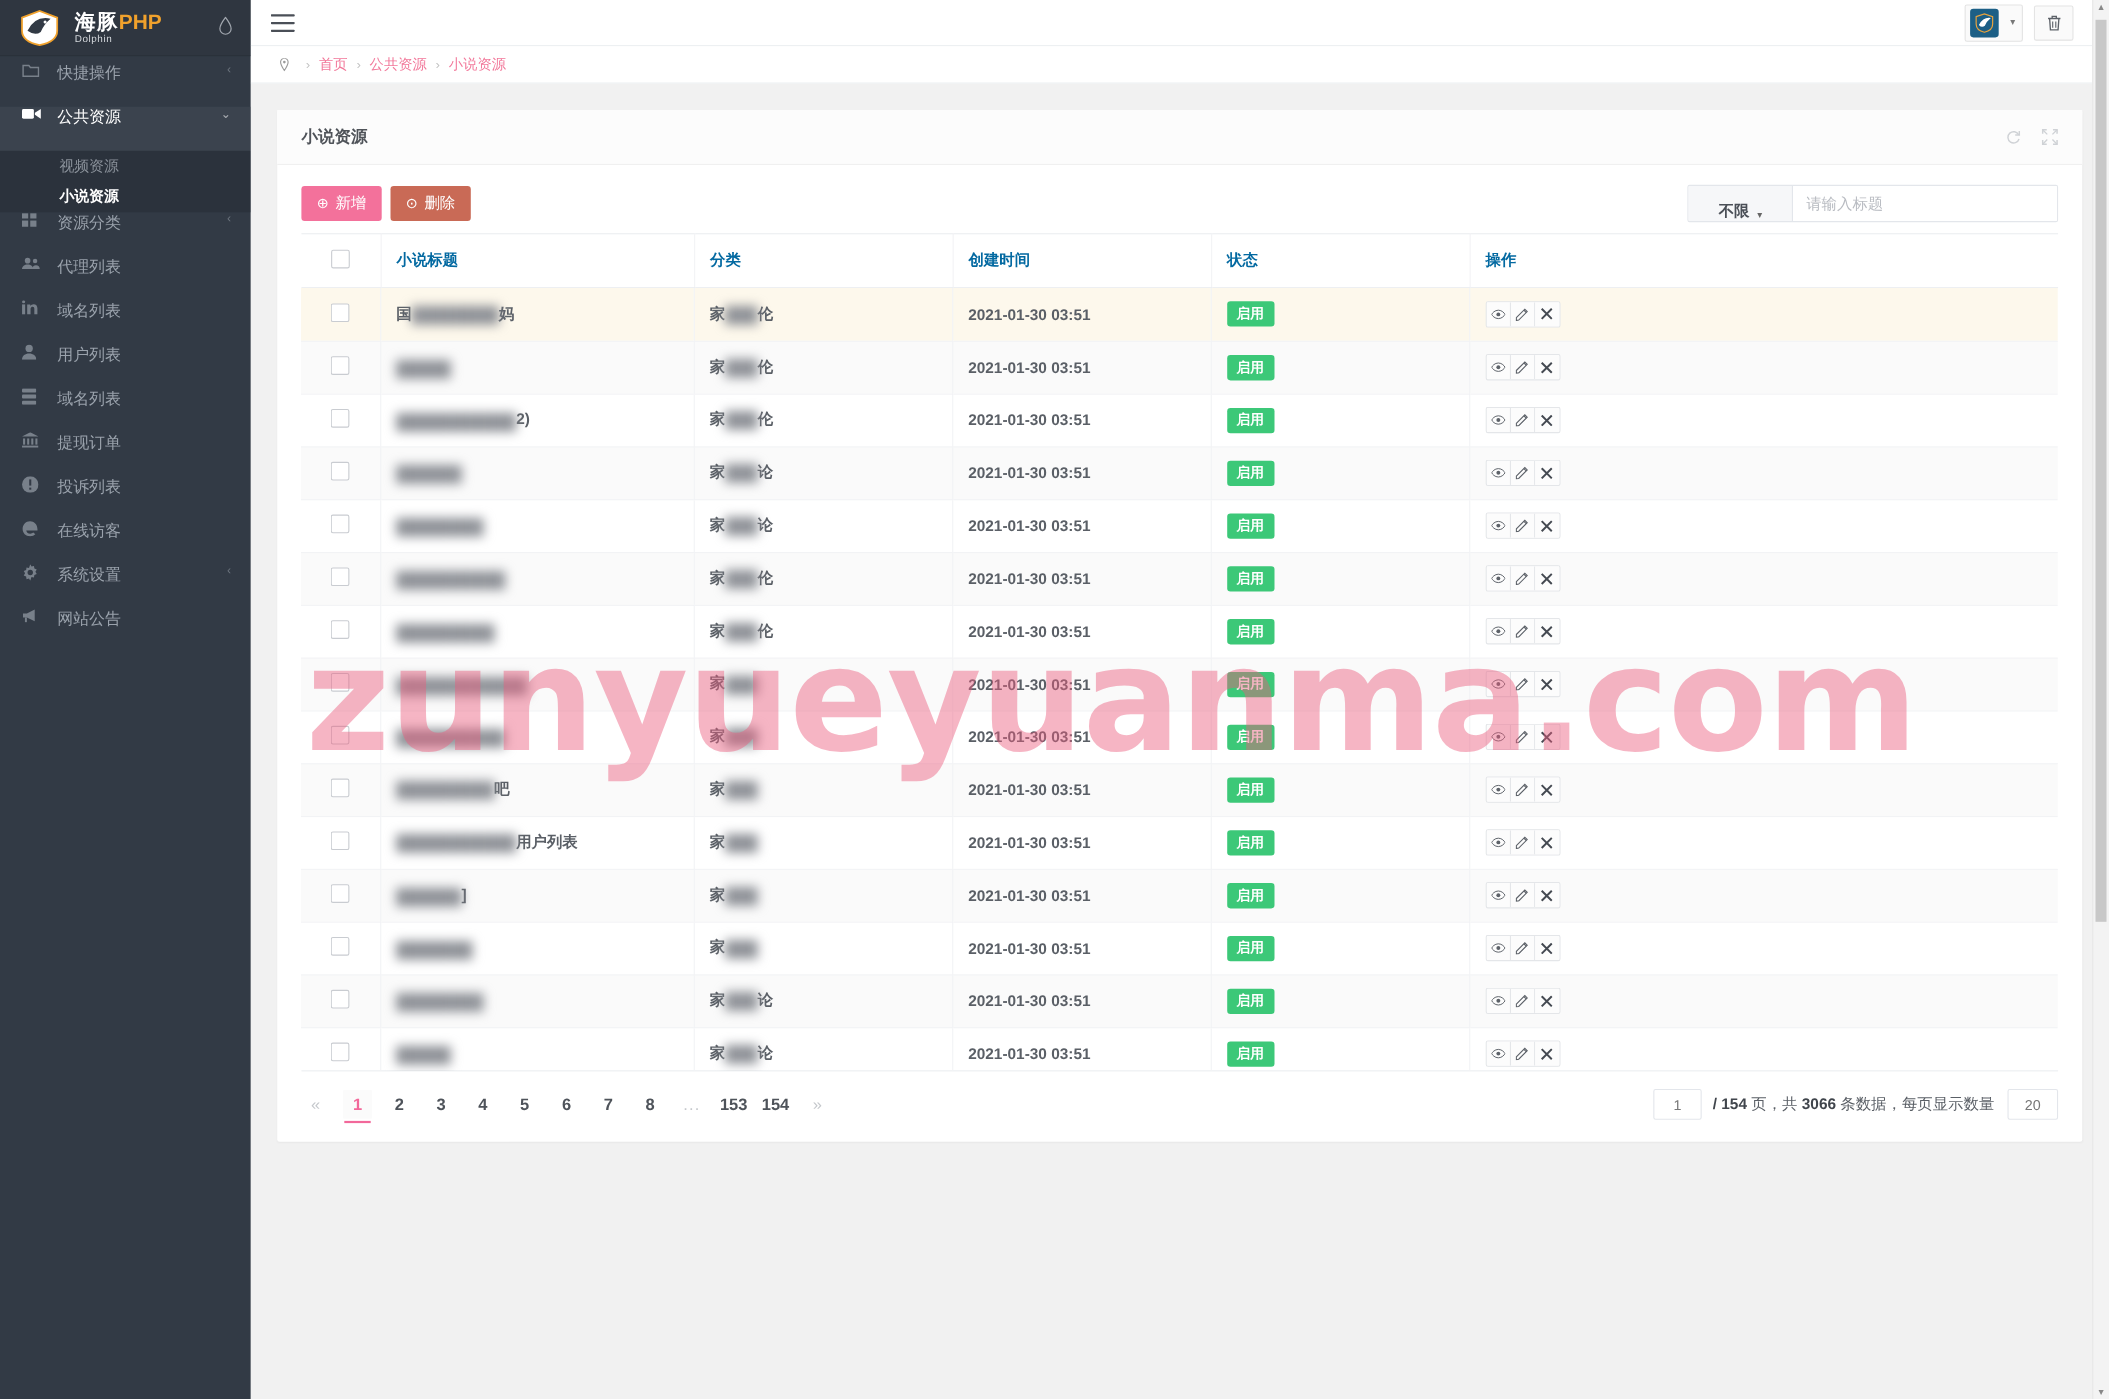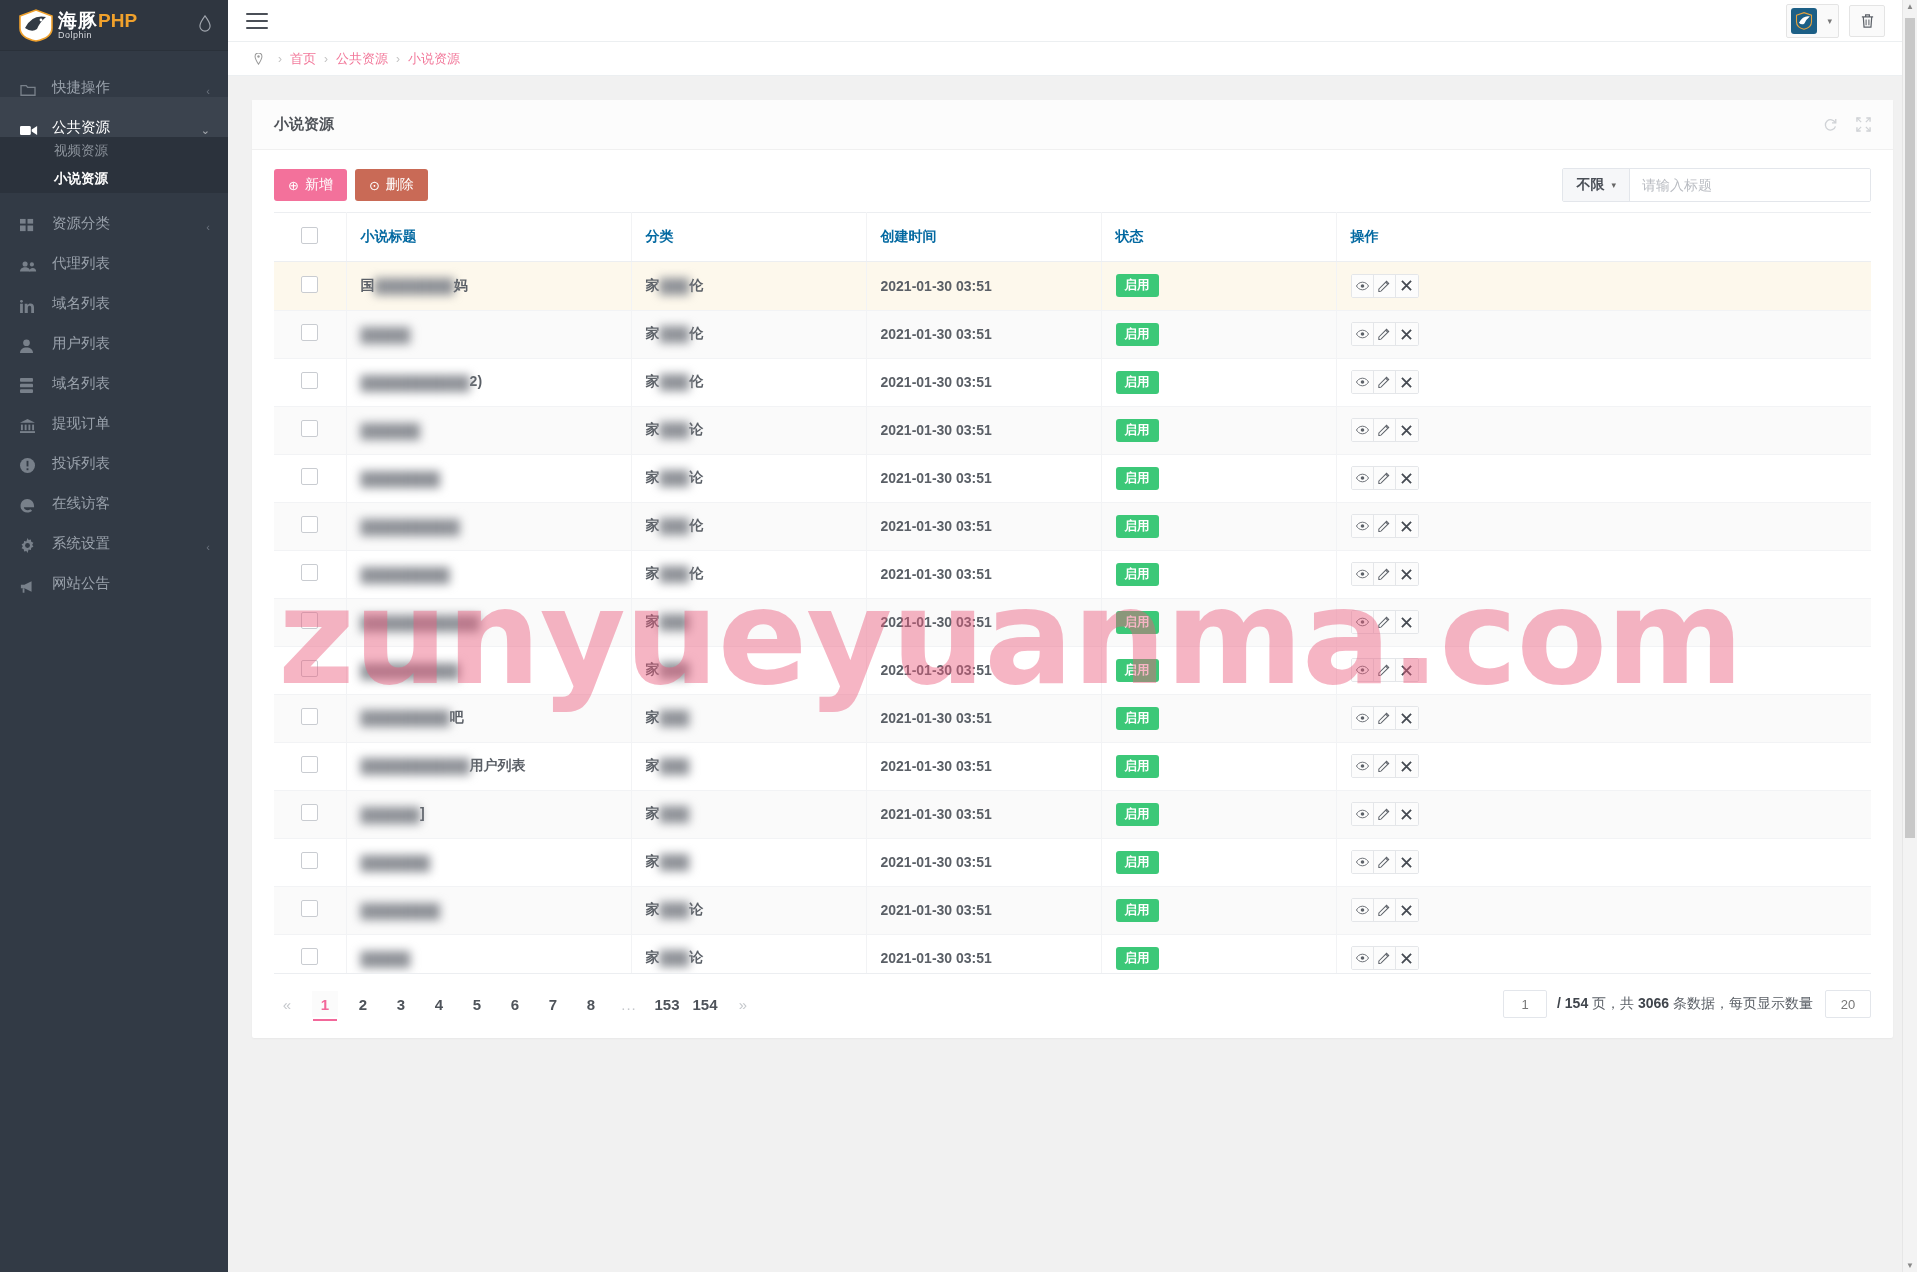--- a/index.html
+++ b/index.html
@@ -23,29 +23,29 @@
     position: relative;
   }
   .brand {
     height: 51px;
     background: #2f3640;
     display: flex; align-items: center;
     padding: 0 16px;
     border-bottom: 1px solid #2a313a;
   }
   .brand-logo { width: 40px; height: 34px; flex: 0 0 40px; position: relative; }
-  .brand-text { margin-left: 2px; line-height: 1; }
+  .brand-text { margin-left: 12px; line-height: 1; }
   .brand-cn { font-size: 19px; font-weight: bold; color: #fff; letter-spacing: 1px; }
   .brand-php { font-size: 19px; font-weight: bold; color: #f0a12c; letter-spacing: 0px; }
   .brand-sub { font-size: 9px; color: #d6d9dd; letter-spacing: 0.5px; margin-top: 1px; }
   .brand-drop { margin-left: auto; opacity: .75; }
 
   .nav { padding-top: 6px; }
   .nav-item {
-    display: flex; align-items: flex-end;
+    display: flex; align-items: flex-start;
     height: 40px;
     padding: 0 18px 0 20px;
     font-size: 14.5px;
     color: #9aa2ac;
     cursor: pointer;
     position: relative;
   }
   .nav-item .ico {
     width: 22px; flex: 0 0 22px;
     display: inline-flex; align-items: center; justify-content: flex-start;
@@ -124,22 +124,22 @@
     cursor: pointer;
     font-family: inherit;
   }
   .btn-add { background: #f3719b; }
   .btn-del { background: #c96a56; margin-left: 8px; }
   .btn .g { font-size: 13px; }
 
   .search-wrap { margin-left: auto; display: flex; align-items: stretch; border: 1px solid #e3e6eb; border-radius: 2px; overflow: hidden; }
   .sel-btn {
     background: #f6f7f9; border-right: 1px solid #e3e6eb;
-    padding: 0 13px; height: 32px;
-    display: flex; align-items: center; gap: 7px;
+    padding: 0 27px; height: 32px;
+    display: flex; align-items: flex-end; gap: 7px;
     font-size: 14px; color: #4a4f57; cursor: pointer; font-weight: bold;
   }
   .sel-btn .cc { font-size: 9px; color: #666; }
   .search-input {
     width: 240px; height: 32px; border: none; outline: none;
     padding: 0 12px; font-size: 14px; color: #555;
     font-family: inherit;
   }
   .search-input::placeholder { color: #b9bcc2; }
 

